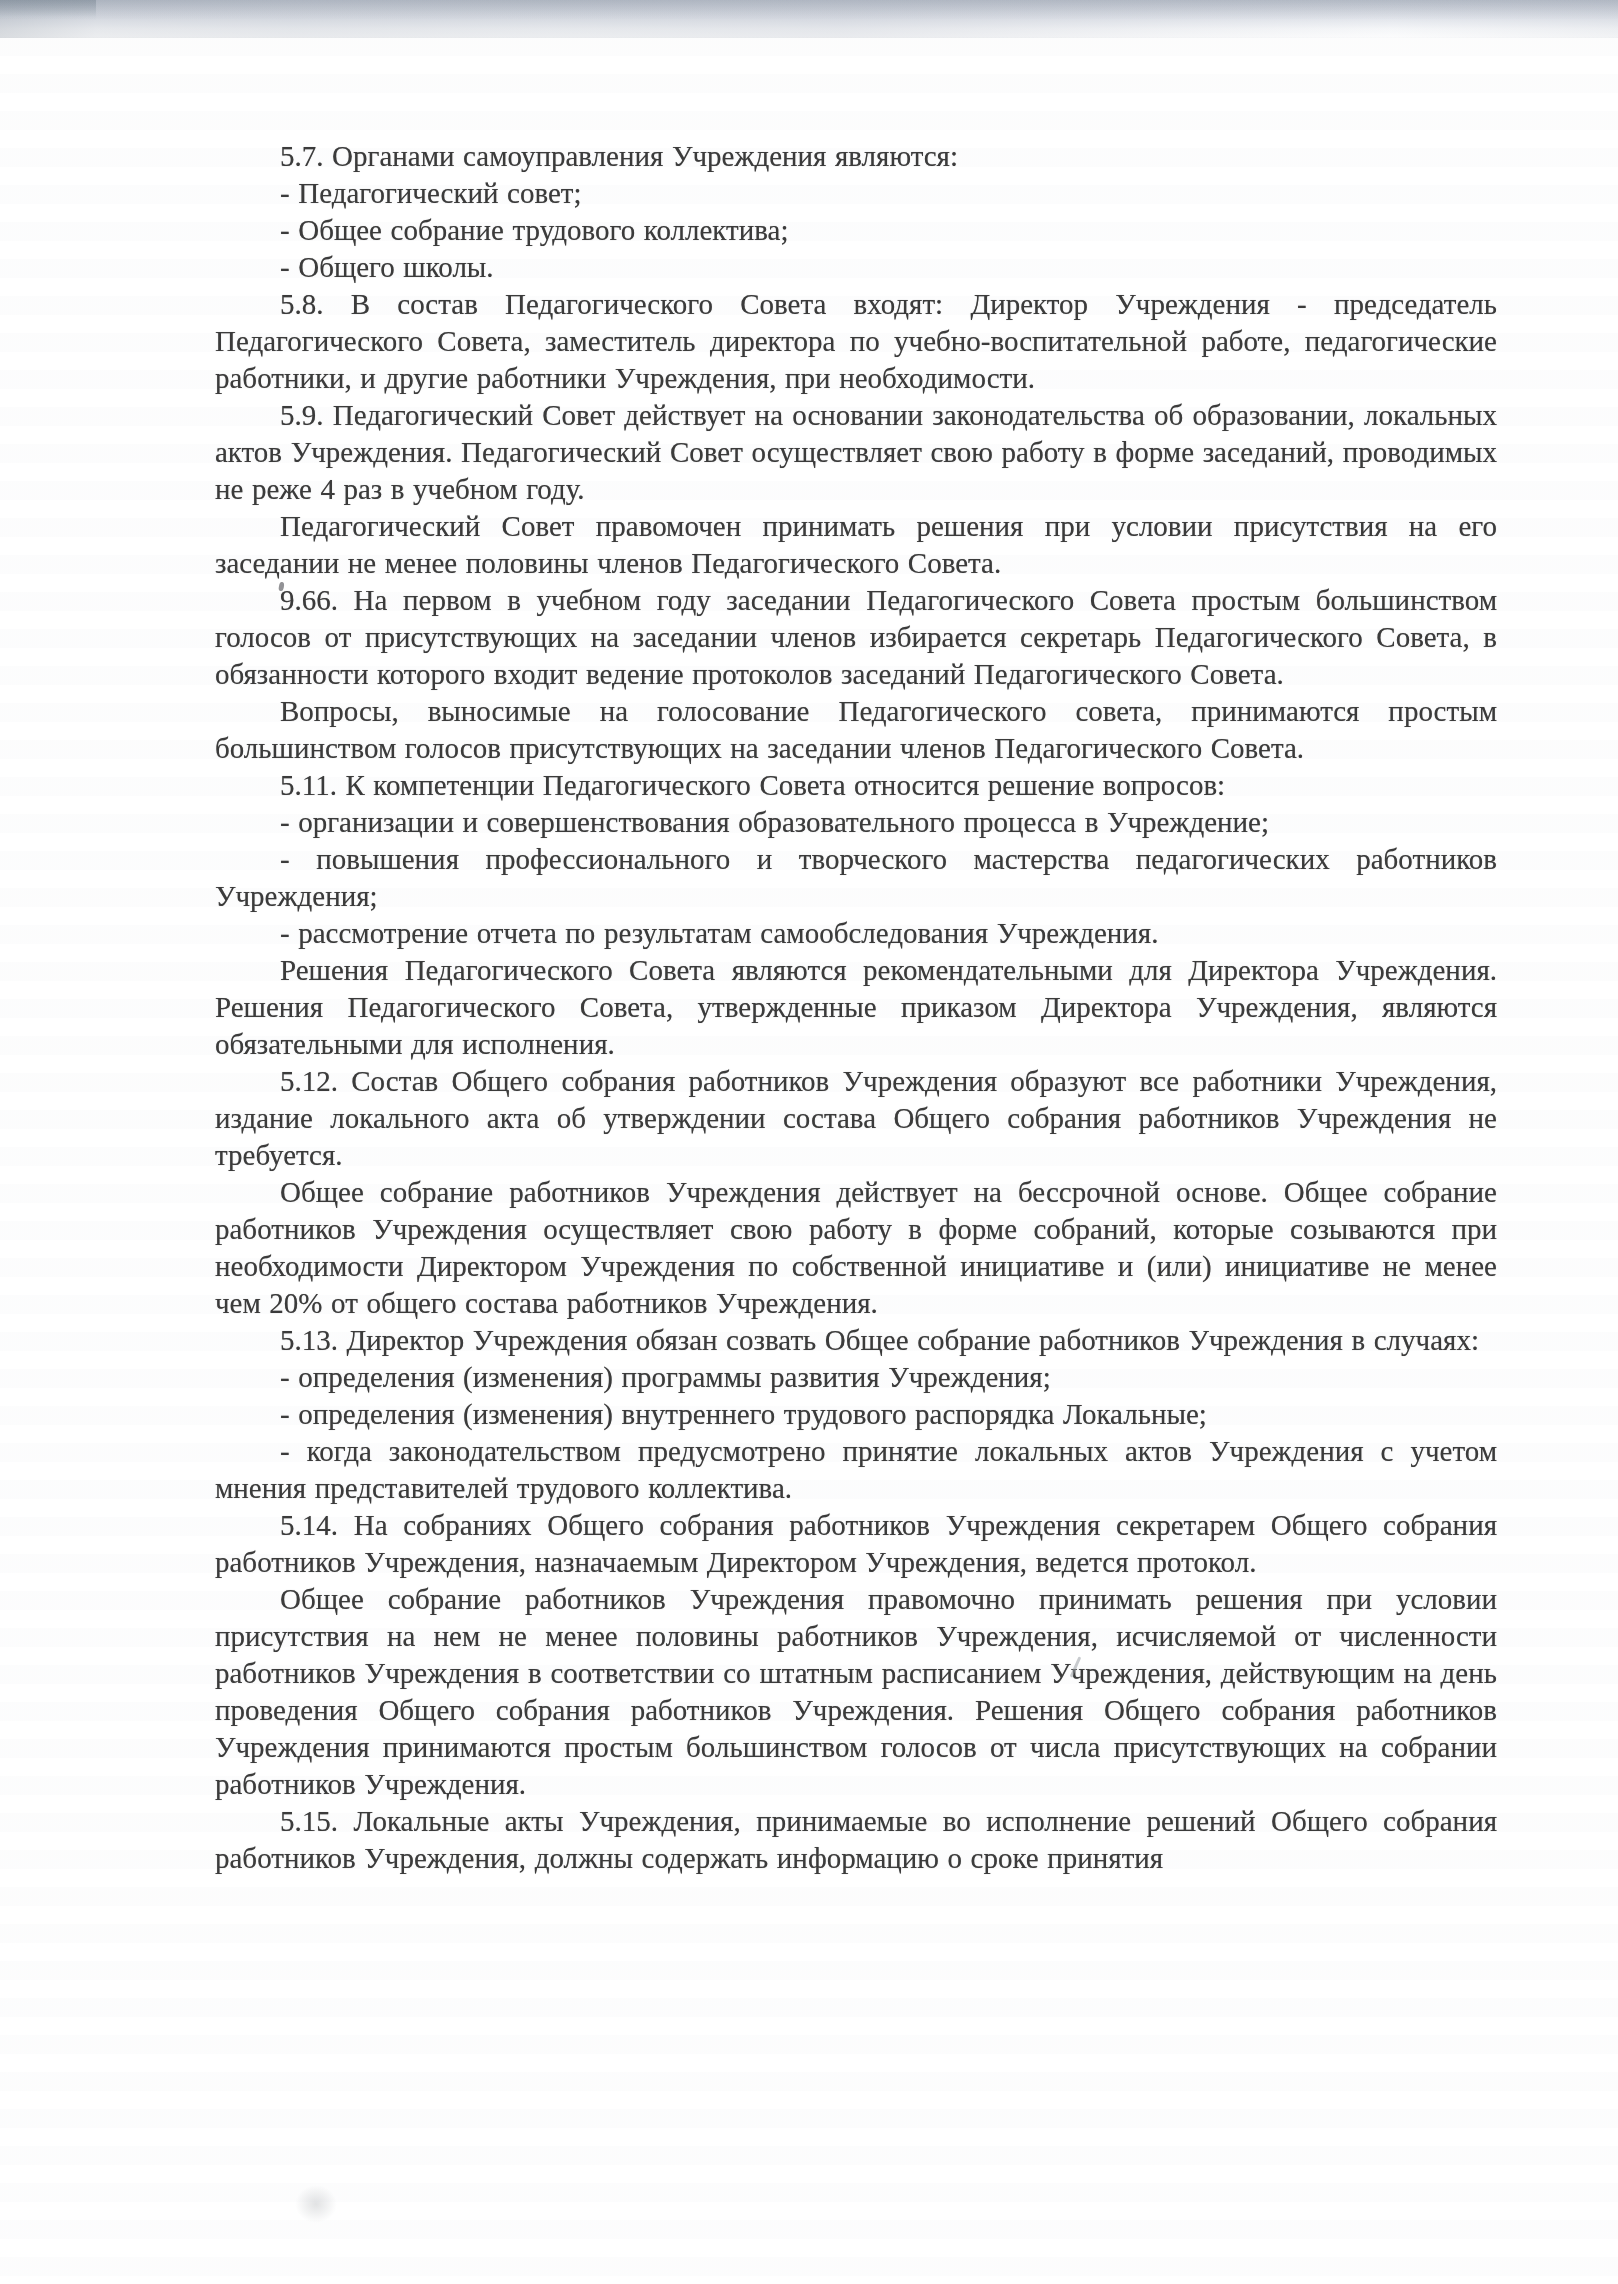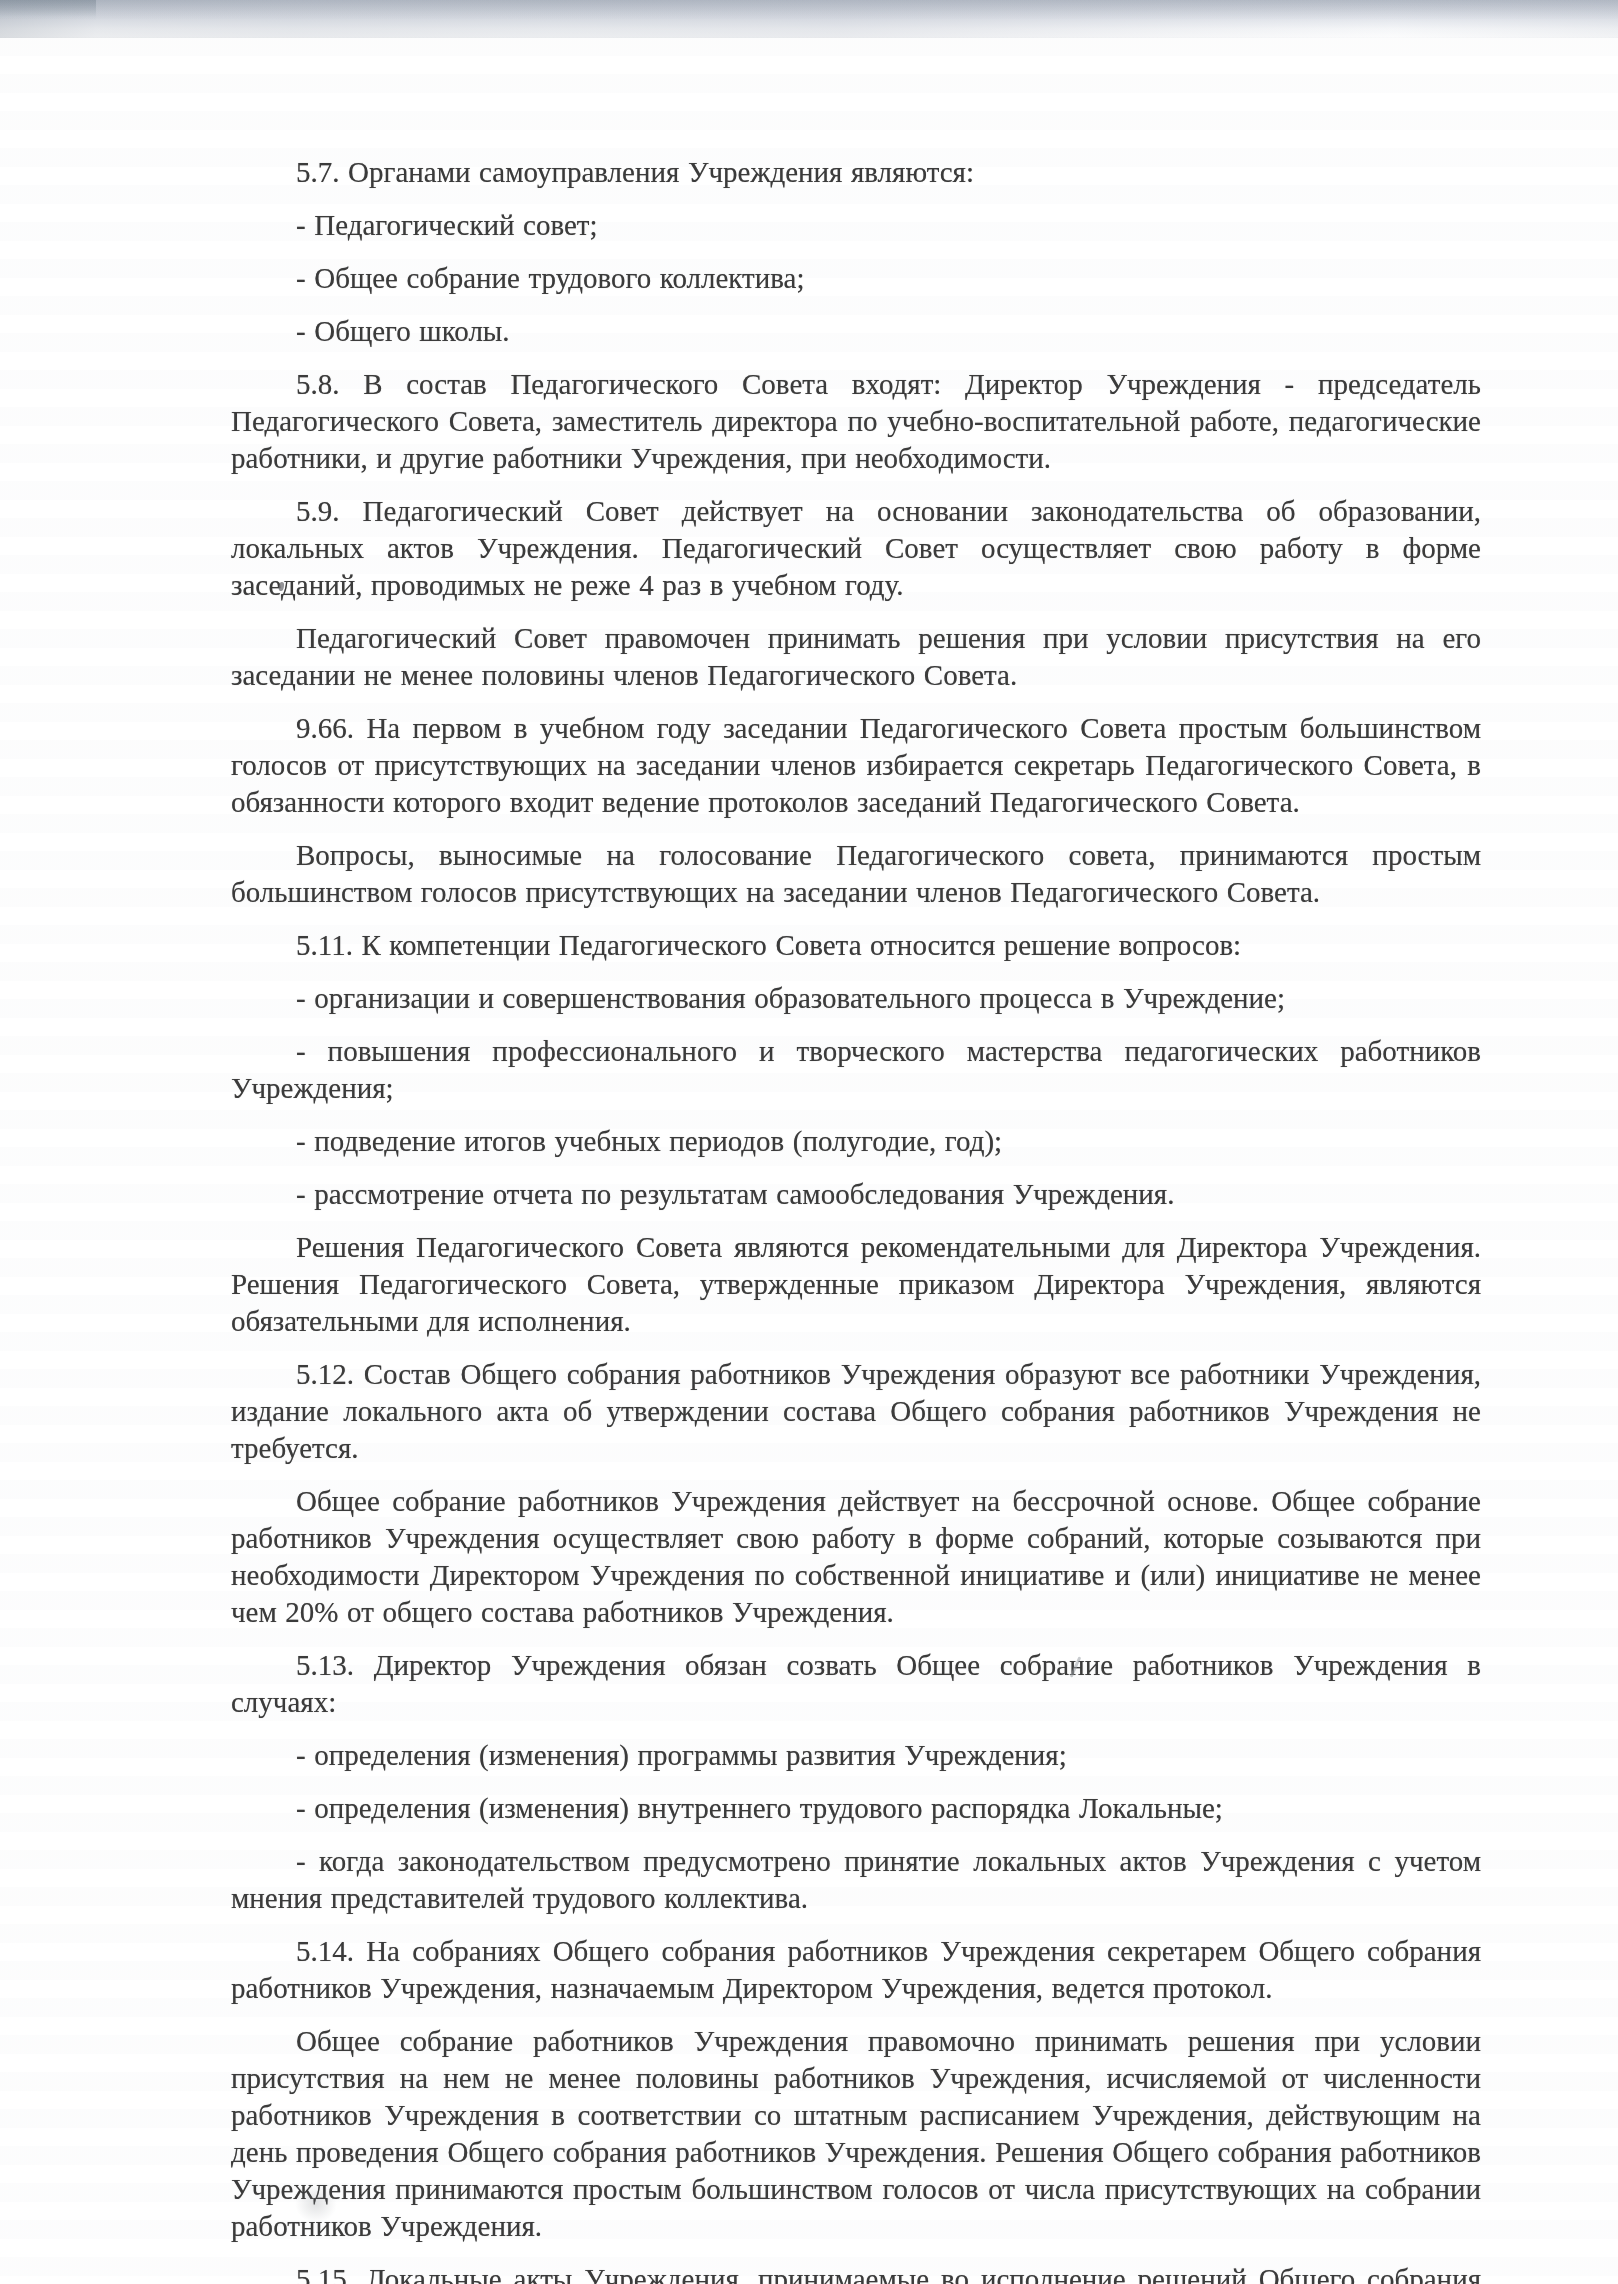--- a/index.html
+++ b/index.html
@@ -64,21 +64,21 @@
     top: 138px;
     width: 1282px;
     font-size: 29px;
     line-height: 37px;
     color: #3b3b3b;
     text-align: justify;
     word-spacing: 1.3px;
     text-shadow: 0 0 0.7px rgba(55,55,55,0.55);
   }
   .text-block p {
-    margin: 16px;
+    margin: 0;
     padding: 0;
     text-indent: 65px;
   }
   
   .speck-1 {
     position: absolute;
     left: 279px;
     top: 582px;
     width: 4.6px;
     height: 8.5px;
@@ -123,21 +123,20 @@
     <p>- Общее собрание трудового коллектива;</p>
     <p>- Общего школы.</p>
     <p>5.8. В состав Педагогического Совета входят: Директор Учреждения - председатель Педагогического Совета, заместитель директора по учебно-воспитательной работе, педагогические работники, и другие работники Учреждения, при необходимости.</p>
     <p>5.9. Педагогический Совет действует на основании законодательства об образовании, локальных актов Учреждения. Педагогический Совет осуществляет свою работу в форме заседаний, проводимых не реже 4 раз в учебном году.</p>
     <p>Педагогический Совет правомочен принимать решения при условии присутствия на его заседании не менее половины членов Педагогического Совета.</p>
     <p>9.66. На первом в учебном году заседании Педагогического Совета простым большинством голосов от присутствующих на заседании членов избирается секретарь Педагогического Совета, в обязанности которого входит ведение протоколов заседаний Педагогического Совета.</p>
     <p>Вопросы, выносимые на голосование Педагогического совета, принимаются простым большинством голосов присутствующих на заседании членов Педагогического Совета.</p>
     <p>5.11. К компетенции Педагогического Совета относится решение вопросов:</p>
     <p>- организации и совершенствования образовательного процесса в Учреждение;</p>
     <p>- повышения профессионального и творческого мастерства педагогических работников Учреждения;</p>
-    <p>- подведение итогов учебных периодов (полугодие, год);</p>
     <p>- рассмотрение отчета по результатам самообследования Учреждения.</p>
     <p>Решения Педагогического Совета являются рекомендательными для Директора Учреждения. Решения Педагогического Совета, утвержденные приказом Директора Учреждения, являются обязательными для исполнения.</p>
     <p>5.12. Состав Общего собрания работников Учреждения образуют все работники Учреждения, издание локального акта об утверждении состава Общего собрания работников Учреждения не требуется.</p>
     <p>Общее собрание работников Учреждения действует на бессрочной основе. Общее собрание работников Учреждения осуществляет свою работу в форме собраний, которые созываются при необходимости Директором Учреждения по собственной инициативе и (или) инициативе не менее чем 20% от общего состава работников Учреждения.</p>
     <p>5.13. Директор Учреждения обязан созвать Общее собрание работников Учреждения в случаях:</p>
     <p>- определения (изменения) программы развития Учреждения;</p>
     <p>- определения (изменения) внутреннего трудового распорядка Локальные;</p>
     <p>- когда законодательством предусмотрено принятие локальных актов Учреждения с учетом мнения представителей трудового коллектива.</p>
     <p>5.14. На собраниях Общего собрания работников Учреждения секретарем Общего собрания работников Учреждения, назначаемым Директором Учреждения, ведется протокол.</p>
     <p>Общее собрание работников Учреждения правомочно принимать решения при условии присутствия на нем не менее половины работников Учреждения, исчисляемой от численности работников Учреждения в соответствии со штатным расписанием Учреждения, действующим на день проведения Общего собрания работников Учреждения. Решения Общего собрания работников Учреждения принимаются простым большинством голосов от числа присутствующих на собрании работников Учреждения.</p>

